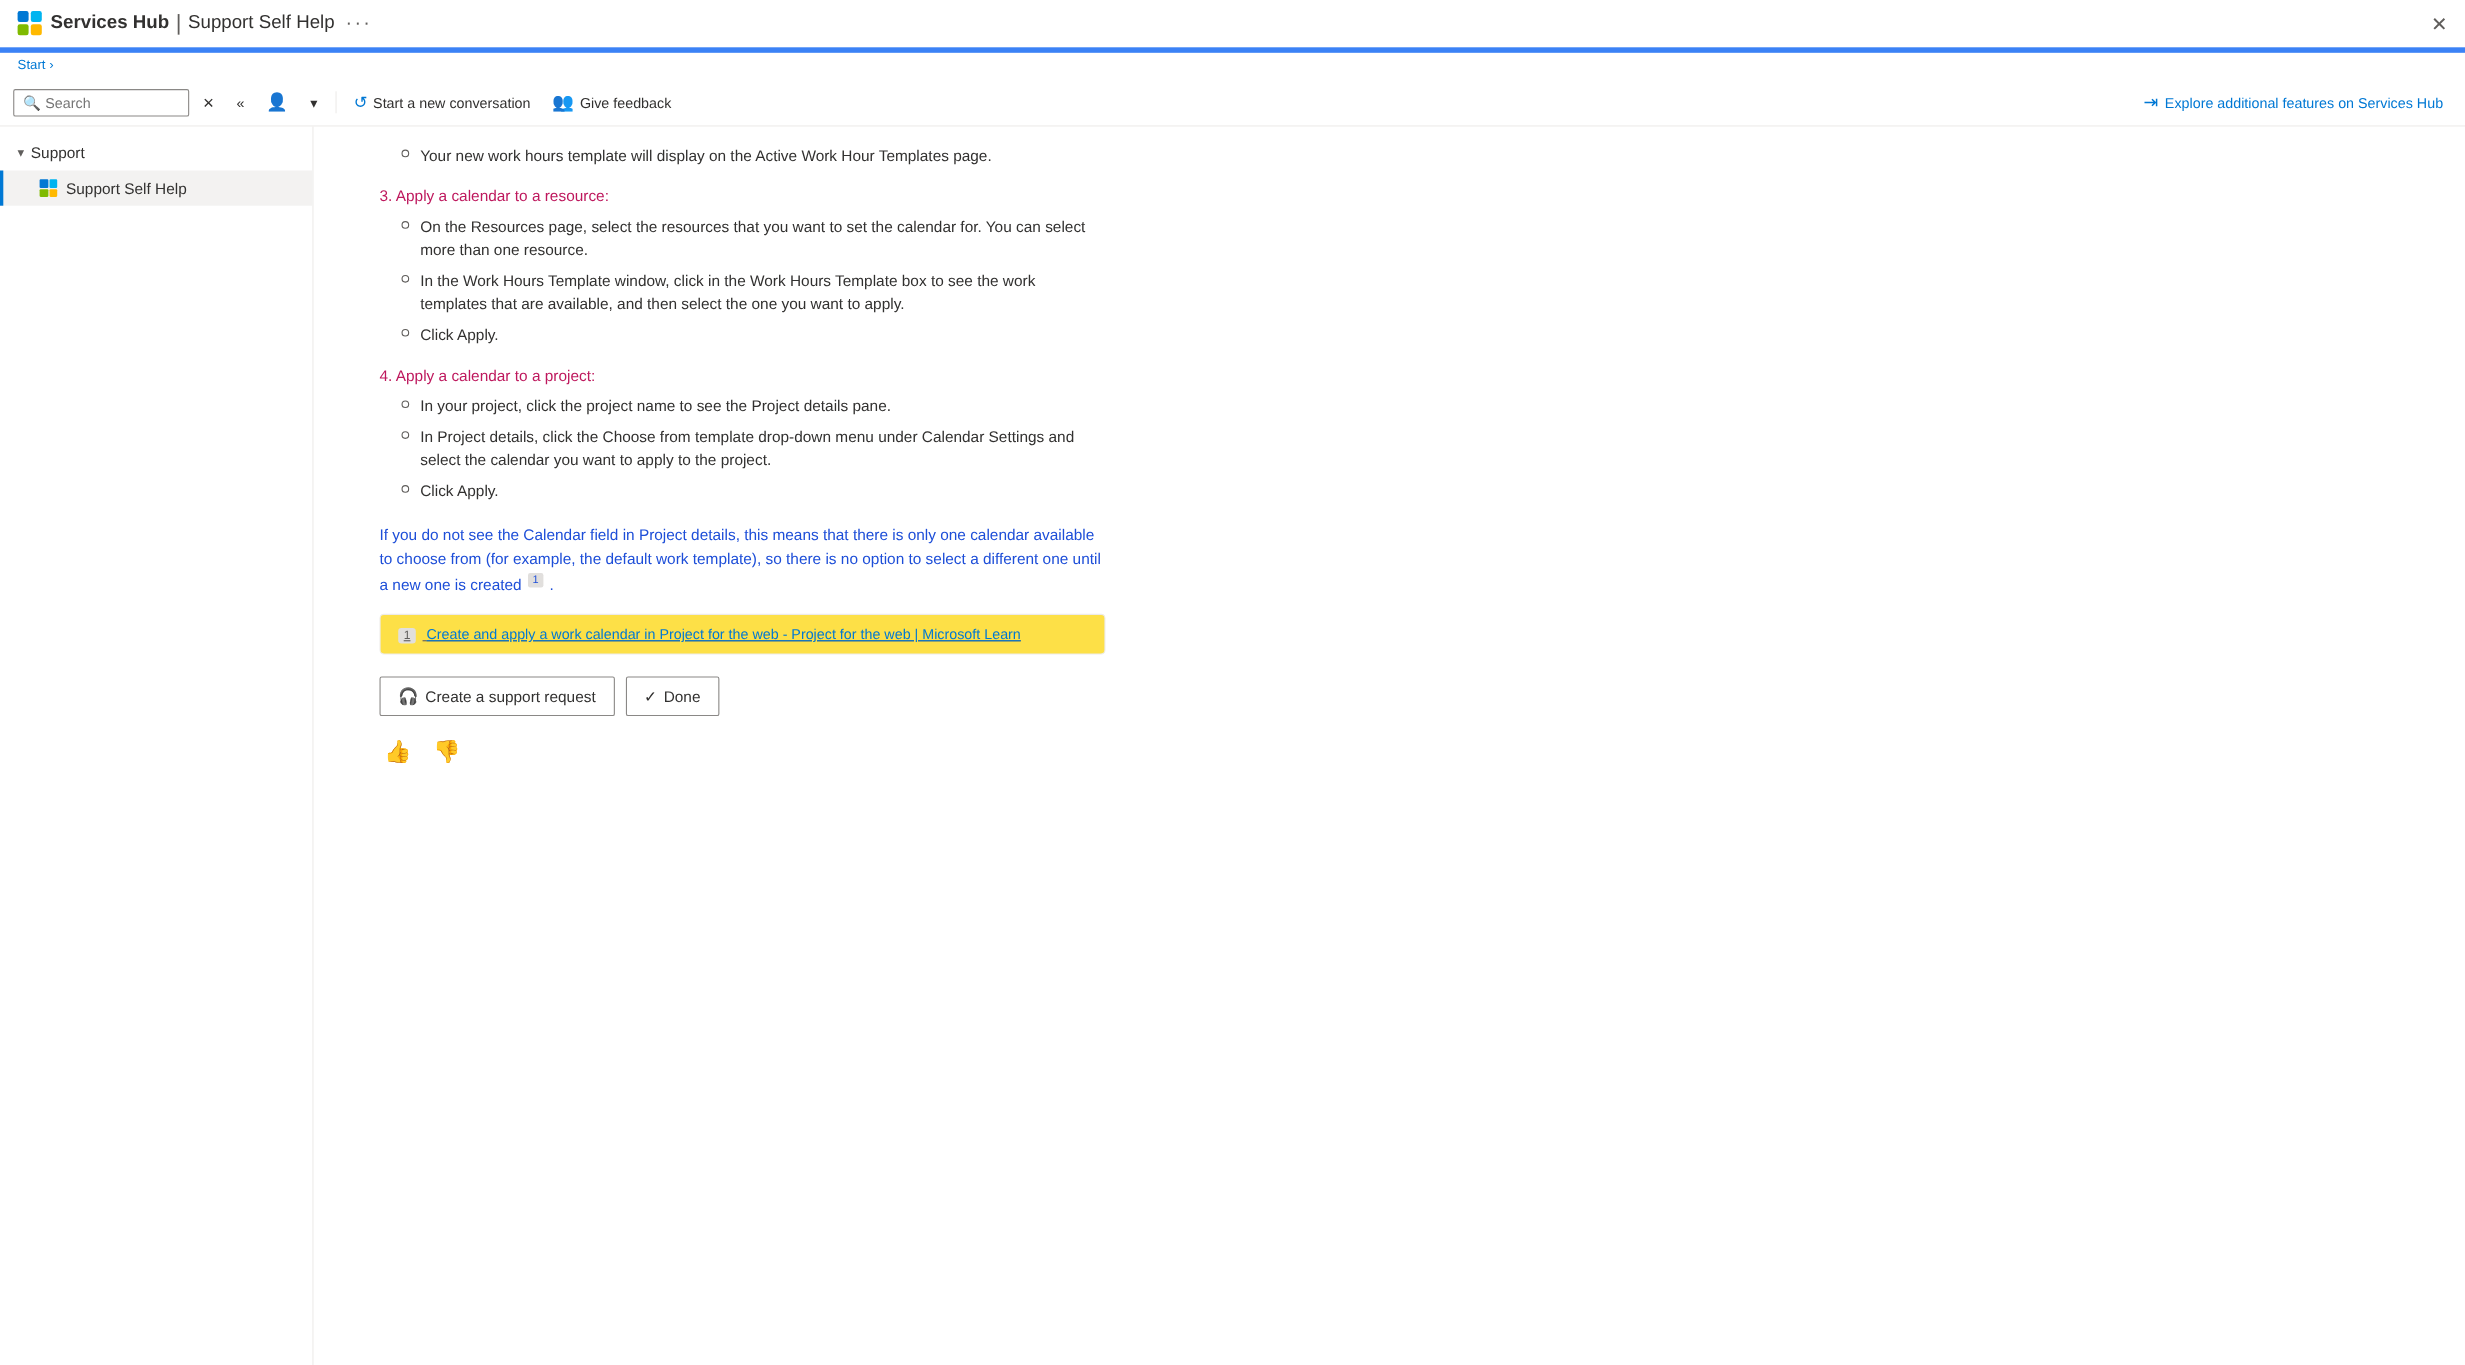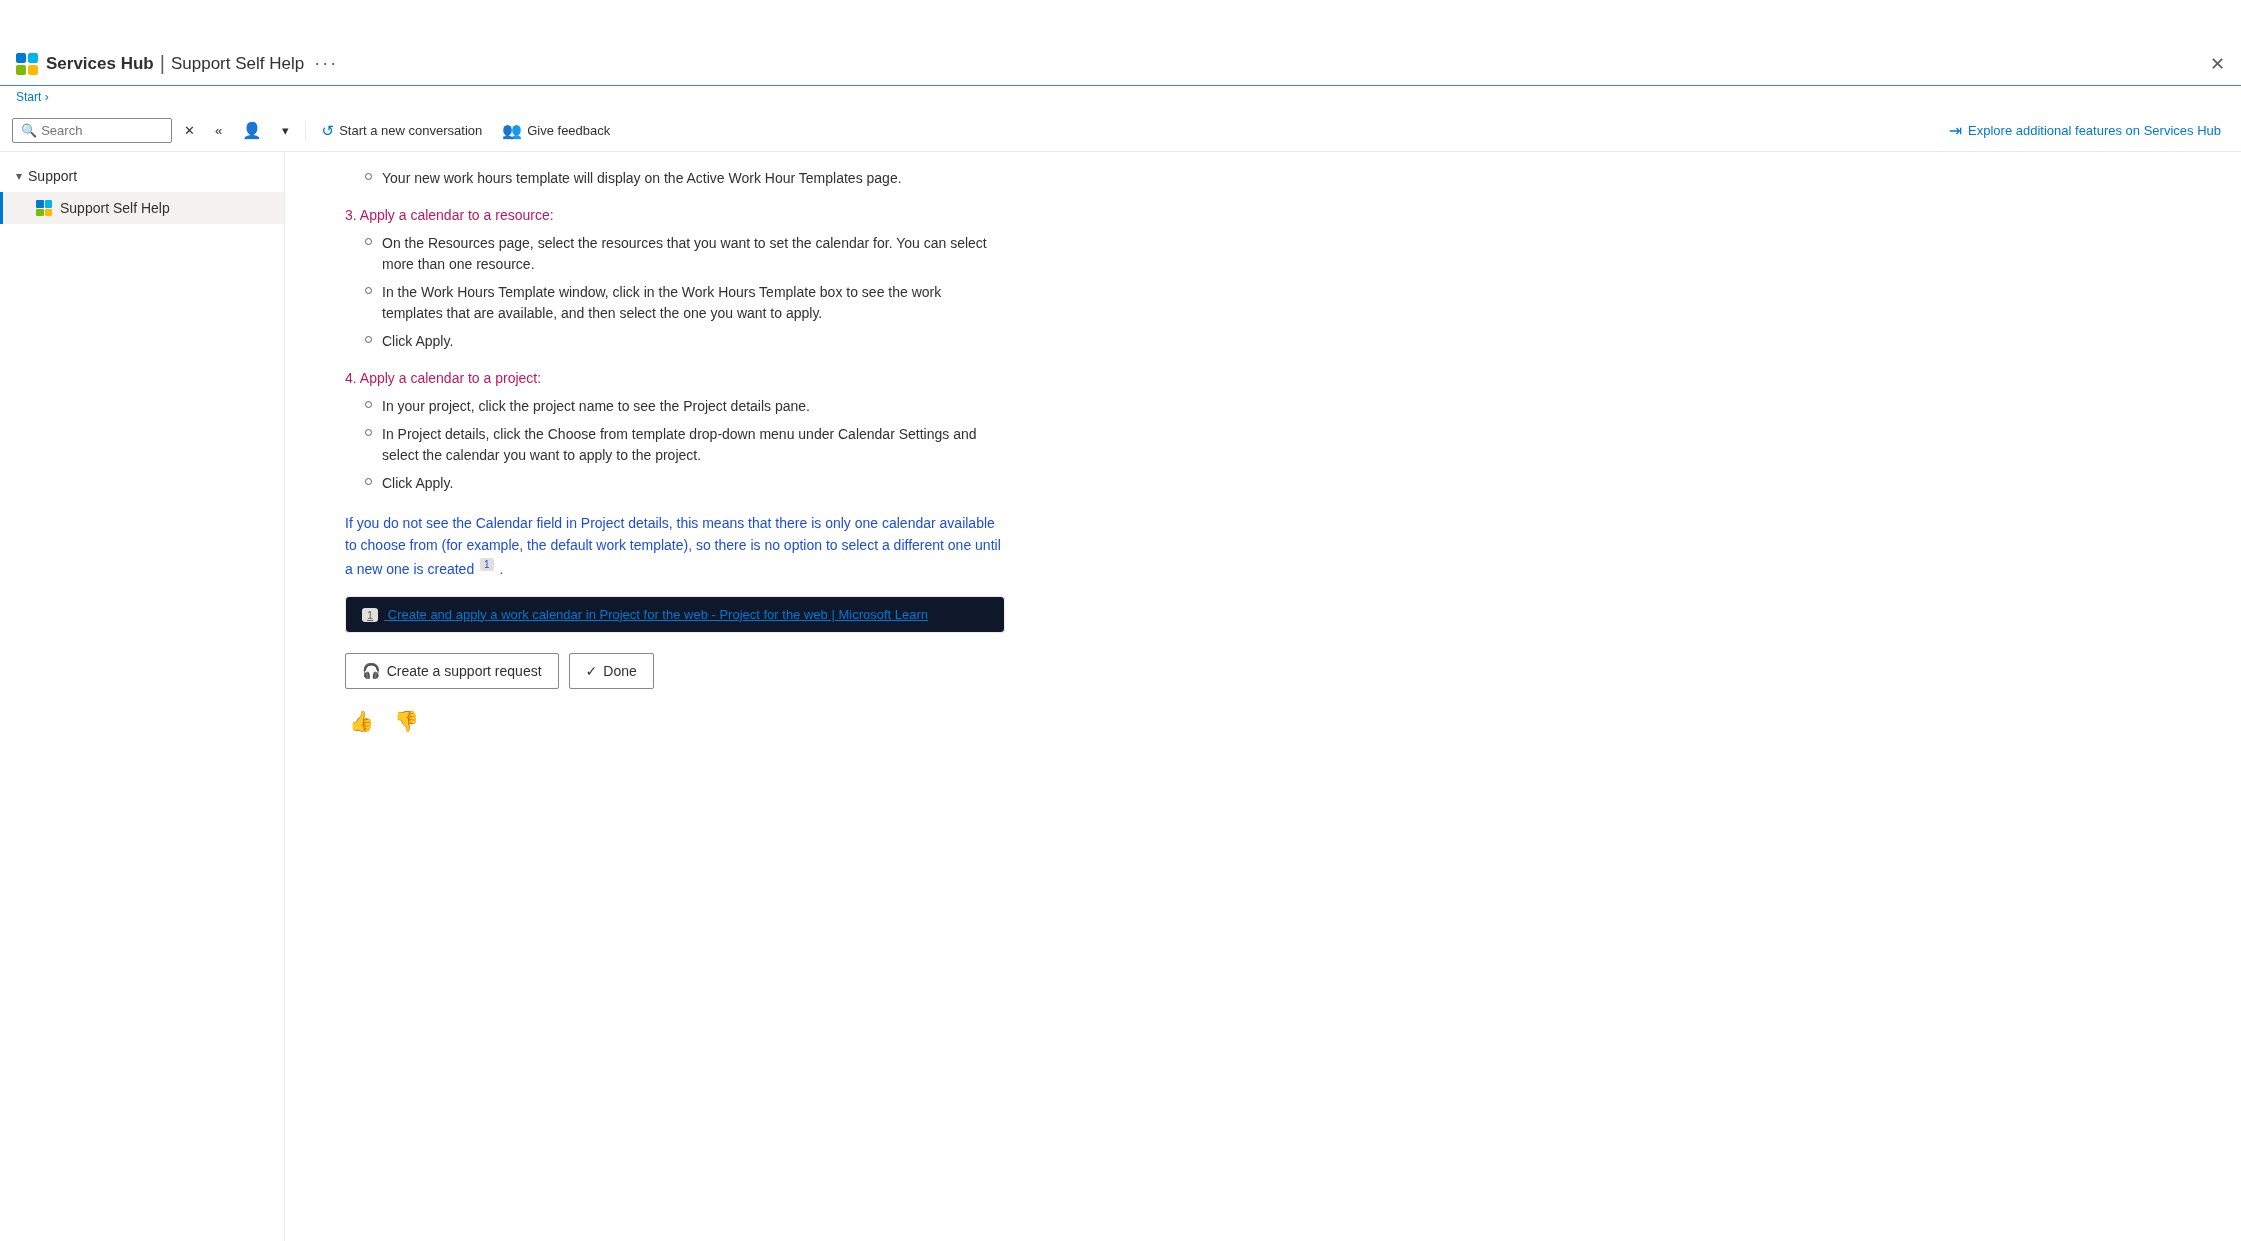--- a/index.html
+++ b/index.html
@@ -1,21 +1,21 @@
 <!DOCTYPE html>
 <html><head>
   <meta charset="utf-8">
   <style>
     * { box-sizing: border-box; margin: 0; padding: 0; }
     body { font-family: 'Segoe UI', Arial, sans-serif; font-size: 14px; color: #323130; background: #fff; overflow: hidden; height: 100vh; }
 
     
     .title-bar {
-      display: flex; align-items: center; padding: 10px 16px;
-      border-bottom: 1px solid #3b82f6; position: relative; margin-top: 42px;
+      display: flex; align-items: flex-start; padding: 10px 16px;
+      border-bottom: 5px solid #3b82f6; position: relative;
     }
     .title-bar-logo { display: flex; align-items: center; margin-right: 8px; }
     .logo-grid { display: grid; grid-template-columns: 1fr 1fr; gap: 2px; width: 22px; height: 22px; }
     .logo-cell { border-radius: 2px; }
     .lc1 { background: #0078d4; }
     .lc2 { background: #00b4f0; }
     .lc3 { background: #7fba00; }
     .lc4 { background: #ffb900; }
     .title-bar-text { font-size: 17px; font-weight: 600; color: #323130; }
     .title-bar-separator { margin: 0 6px; color: #605e5c; font-weight: 300; font-size: 20px; }
@@ -102,21 +102,21 @@
       font-size: 14px; font-weight: 400; margin-bottom: 10px; color: #be185d;
     }
     .section-block { margin-bottom: 18px; }
     .nested-list { padding-left: 20px; }
     .nested-item {
       display: flex; align-items: flex-start; gap: 10px;
       margin-bottom: 7px; line-height: 1.5;
     }
 
     .footnote-box {
-      background: #0f172a; border: 1px solid #edebe9;
+      background: #fde047; border: 1px solid #edebe9;
       border-radius: 4px; padding: 10px 16px;
       font-size: 13px; color: #605e5c; margin: 16px 0; text-decoration: underline;
     }
     .footnote-num {
       background: #e1dfdd; border-radius: 3px;
       padding: 1px 5px; font-size: 11px; margin-right: 6px;
     }
     .footnote-link { color: #0078d4; text-decoration: underline; cursor: pointer; }
 
     .paragraph-text {

